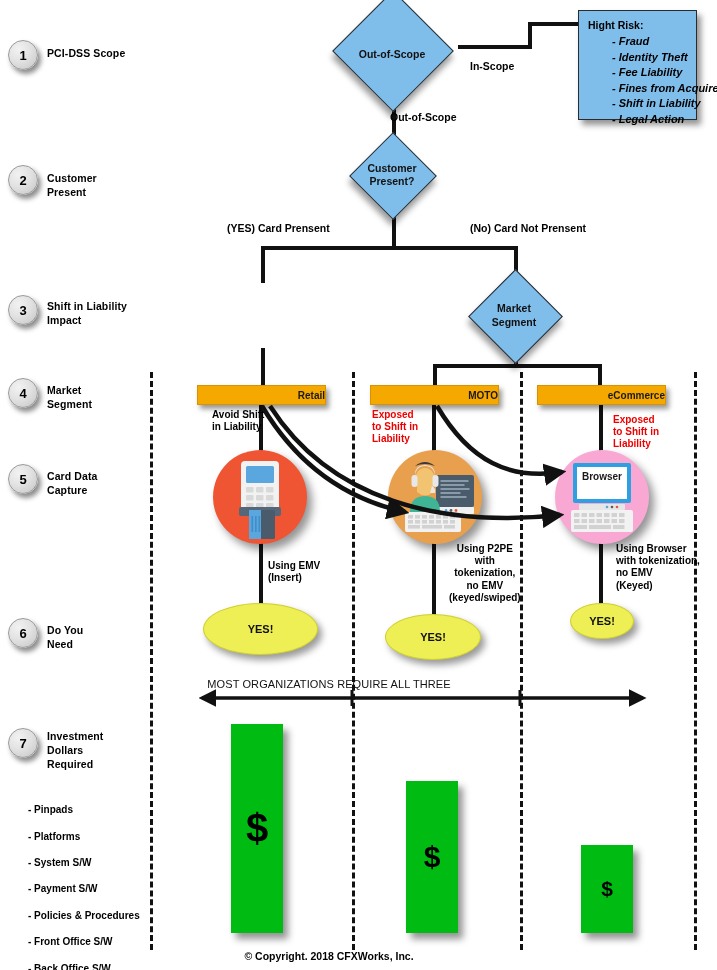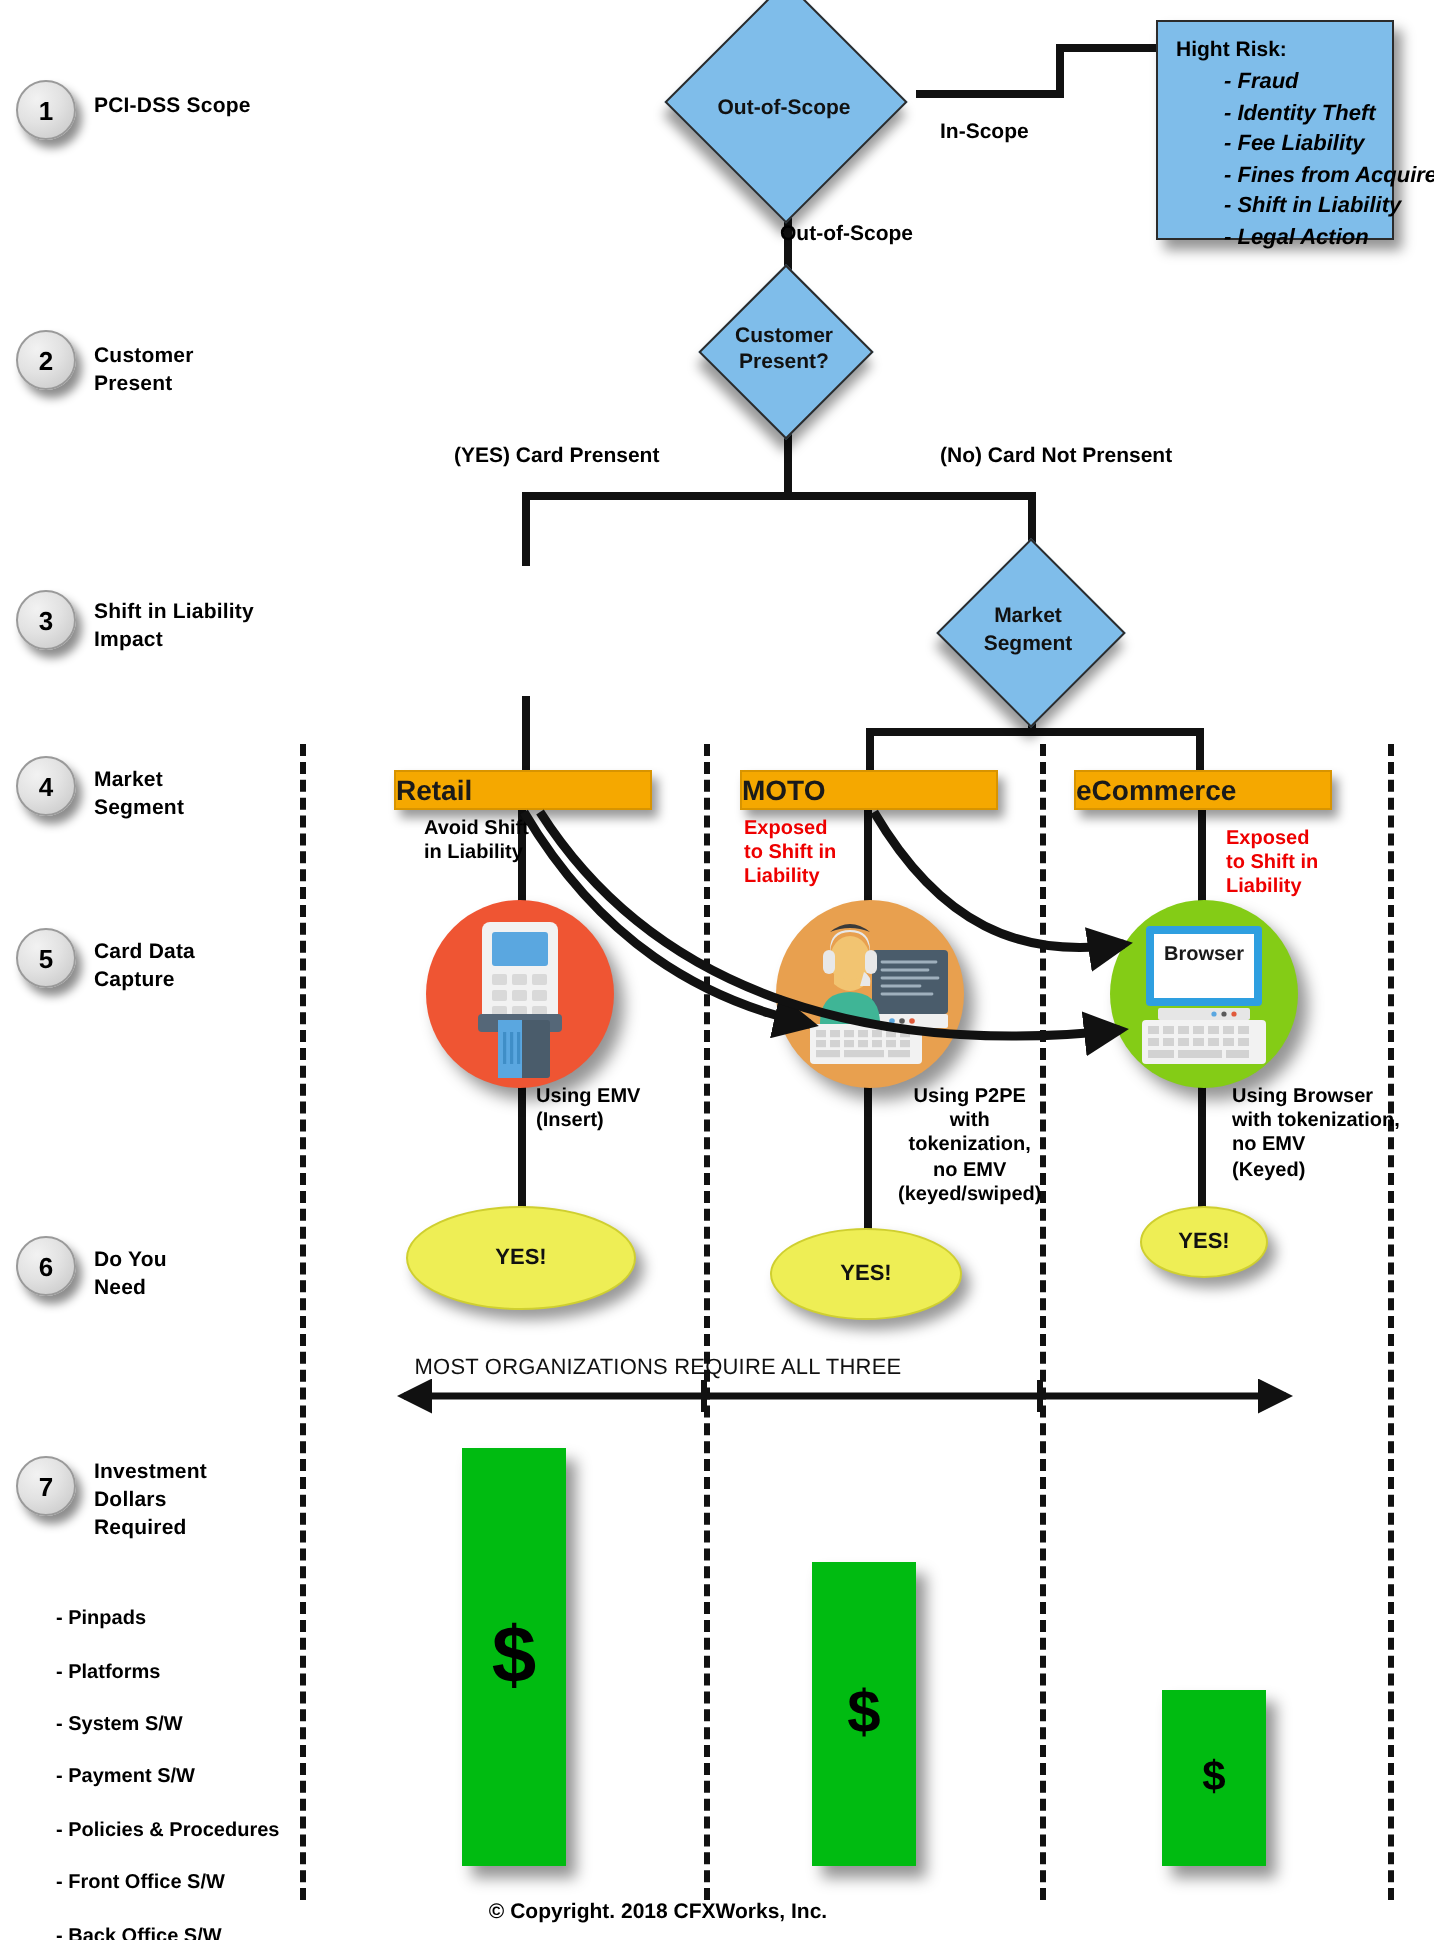--- a/index.html
+++ b/index.html
@@ -34,22 +34,22 @@
   .riskbox{position:absolute;background:#7fbdea;border:1px solid #2b2b2b;
     box-shadow:4px 5px 6px rgba(0,0,0,.42);}
   .riskbox .rb-title{position:absolute;left:9px;top:8px;font-size:10.5px;
     font-weight:bold;color:#000;}
   .riskbox ul{list-style:none;margin:0;padding:0;position:absolute;left:33px;top:23px;}
   .riskbox li{font-size:11px;font-weight:bold;color:#000;line-height:15.5px;white-space:pre;font-style:italic;}
 
   
   .obar{position:absolute;height:18px;background:#f5a800;border:1px solid #d89400;
     box-shadow:3px 4px 5px rgba(0,0,0,.40);
-    display:flex;align-items:center;justify-content:flex-start;
-    font-size:14px;font-weight:bold;color:#1a1a1a;}
+    display:flex;align-items:center;justify-content:flex-end;
+    font-size:10px;font-weight:bold;color:#1a1a1a;}
 
   
   .vline{position:absolute;width:4px;background:#111;}
   .hline{position:absolute;height:4px;background:#111;}
 
   
   .dashcol{position:absolute;width:0;border-left:3px dashed #111;}
 
   
   .capcircle{position:absolute;border-radius:50%;
@@ -274,21 +274,21 @@
         <rect x="48" y="70" width="5" height="3.6"></rect>
           <rect x="55" y="70" width="5" height="3.6"></rect>
         <rect x="62" y="70" width="5" height="3.6"></rect>
         <rect x="20" y="75" width="12" height="3.6"></rect>
           <rect x="34" y="75" width="20" height="3.6"></rect>
         <rect x="56" y="75" width="11" height="3.6"></rect>
       </g>
     </svg>
   </div>
 
-  <div class="capcircle" style="left:555px;top:450px;width:94px;height:94px;background:#84cc16;">
+  <div class="capcircle" style="left:555px;top:450px;width:94px;height:94px;background:#f9a8d4;">
     <svg width="94" height="94" viewBox="0 0 94 94">
       <rect x="18" y="13" width="58" height="40" rx="2" fill="#2e9fe0"></rect>
       <rect x="22" y="17" width="50" height="32" fill="#ffffff"></rect>
       <text x="47" y="30" text-anchor="middle" font-family="Liberation Sans, sans-serif" font-size="10" font-weight="bold" fill="#1a1a1a">Browser</text>
       <rect x="24" y="54" width="46" height="6" rx="1" fill="#e6e6e6"></rect>
       <circle cx="52" cy="57" r="1.3" fill="#5aa7e0"></circle>
       <circle cx="57" cy="57" r="1.3" fill="#5a5a5a"></circle>
       <circle cx="62" cy="57" r="1.3" fill="#e05a3a"></circle>
       <rect x="16" y="60" width="62" height="22" rx="2" fill="#f2f2f2"></rect>
       <g fill="#d2d2d2">
@@ -324,21 +324,21 @@
 
     <path d="M 270 406 C 330 500 440 528 560 515" fill="none" stroke="#111" stroke-width="4.5" marker-end="url(#arwHead)"></path>
 
     <path d="M 437 406 C 470 462 510 480 562 472" fill="none" stroke="#111" stroke-width="4.5" marker-end="url(#arwHead)"></path>
 
     <line x1="202" y1="698" x2="643" y2="698" stroke="#111" stroke-width="3.5" marker-start="url(#arwHead)" marker-end="url(#arwHead)"></line>
     <line x1="352" y1="690" x2="352" y2="706" stroke="#111" stroke-width="3"></line>
     <line x1="520" y1="690" x2="520" y2="706" stroke="#111" stroke-width="3"></line>
   </svg>
 
-  <div class="txt" style="position:absolute;left:268px;top:543px;font-size:10px;">Using EMV
+  <div class="txt" style="position:absolute;left:268px;top:560px;font-size:10px;">Using EMV
 (Insert)</div>
   <div class="txt" style="position:absolute;left:449px;top:543px;font-size:10px;text-align:center;">Using P2PE
 with
 tokenization,
 no EMV
 (keyed/swiped)</div>
   <div class="txt" style="position:absolute;left:616px;top:543px;font-size:10px;">Using Browser
 with tokenization,
 no EMV
 (Keyed)</div>

